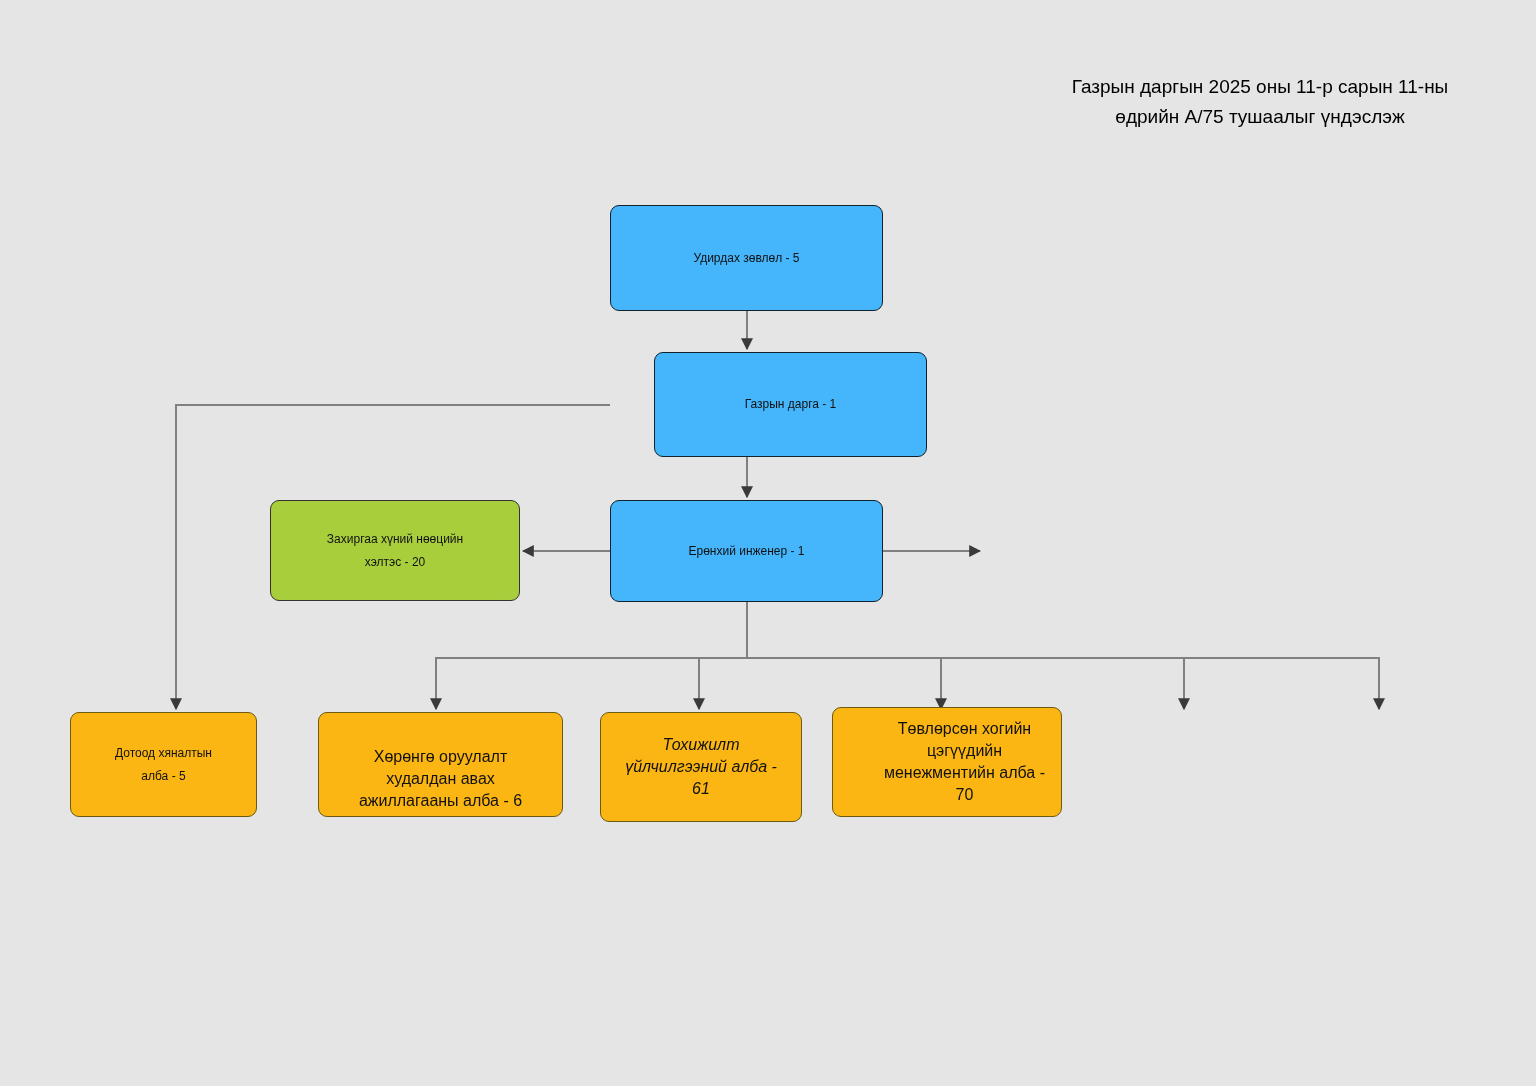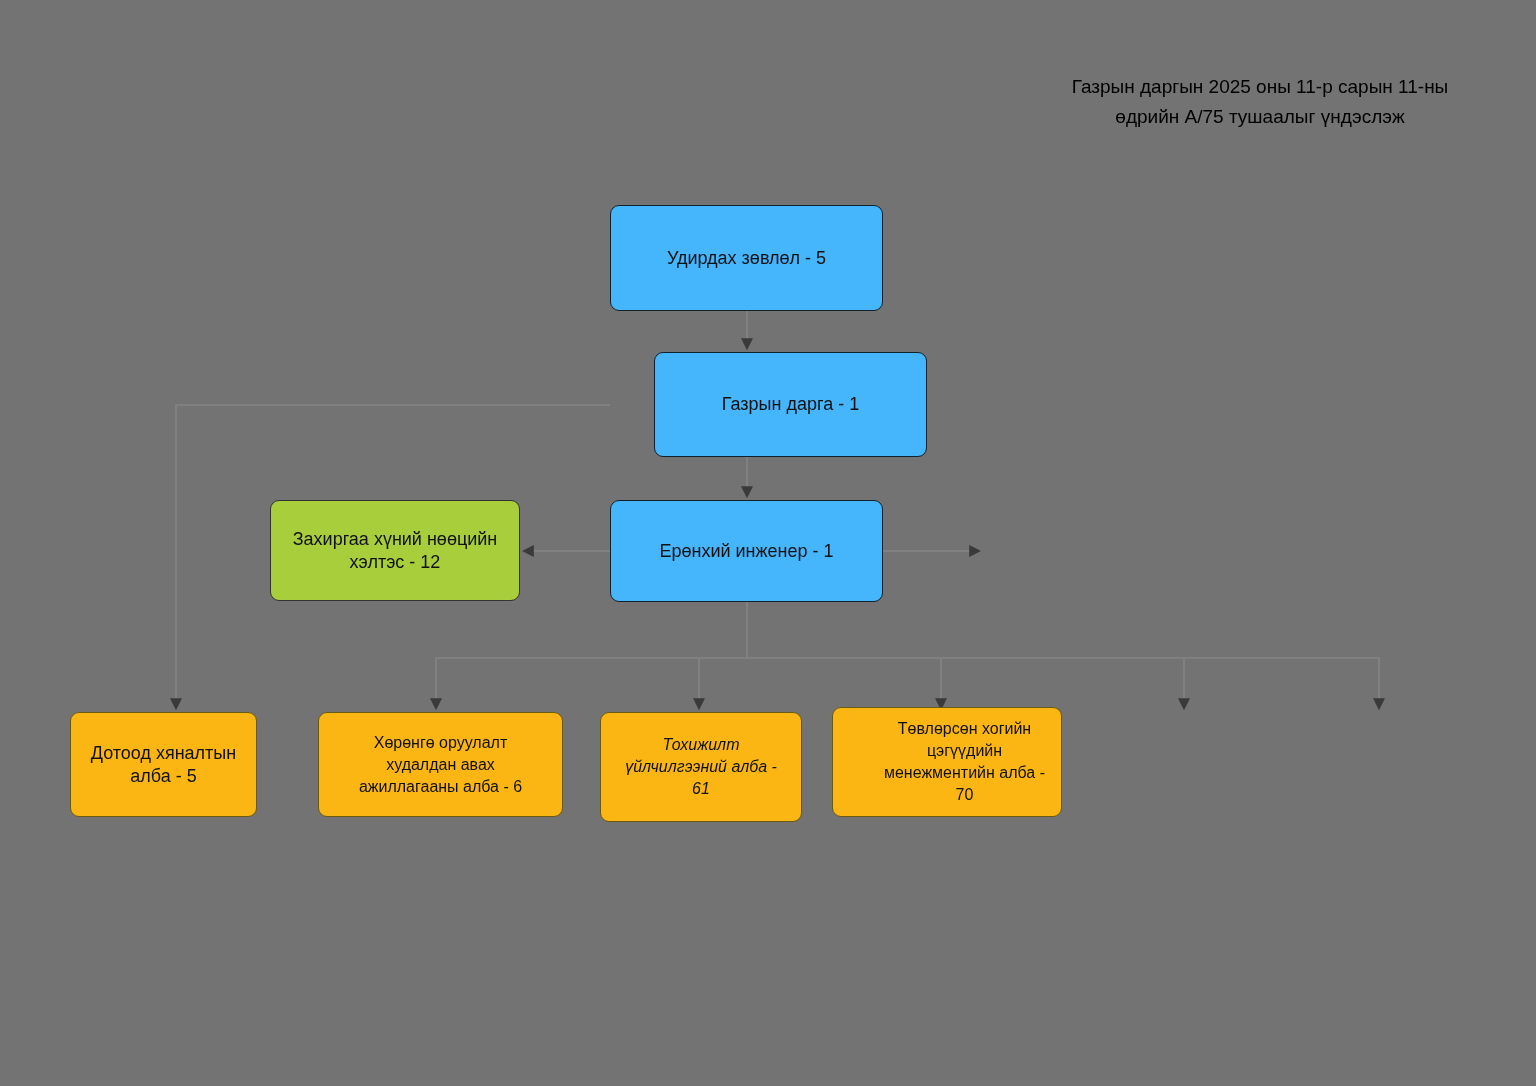--- a/index.html
+++ b/index.html
@@ -9,21 +9,21 @@
     background: #ffffff;
   }
   body {
     font-family: "Liberation Sans", sans-serif;
     color: #1a1a1a;
   }
   #canvas {
     position: relative;
     width: 1536px;
     height: 1086px;
-    background: #737373;
+    background: #e5e5e5;
     overflow: hidden;
   }
   #edges {
     position: absolute;
     left: 0;
     top: 0;
     width: 1536px;
     height: 1086px;
     pointer-events: none;
   }
@@ -40,21 +40,21 @@
   }
   .node {
     position: absolute;
     box-sizing: border-box;
     border-radius: 9px;
     display: flex;
     align-items: center;
     justify-content: center;
     text-align: center;
     padding: 4px 10px;
-    font-size: 18px;
+    font-size: 12px;
     line-height: 23px;
     color: #111111;
     z-index: 2;
   }
   .node.blue {
     background: #45b5fc;
     border: 1.5px solid #10222e;
   }
   .node.green {
     background: #a8ce3c;
@@ -104,34 +104,34 @@
   <div class="node blue" style="left:610px; top:205px; width:273px; height:106px;">
     <span class="lbl">Удирдах зөвлөл - 5</span>
   </div>
 
   <div class="node blue" style="left:610px; top:352px; width:273px; height:105px;margin-left:44px;">
     <span class="lbl">Газрын дарга - 1</span>
   </div>
 
   <div class="node green" style="left:270px; top:500px; width:250px; height:101px;">
     <span class="lbl">Захиргаа хүний нөөцийн
-хэлтэс - 12</span>
+хэлтэс - 20</span>
   </div>
 
   <div class="node blue" style="left:610px; top:500px; width:273px; height:102px;">
     <span class="lbl">Ерөнхий инженер - 1</span>
   </div>
 
 
   <div class="node orange" style="left:70px; top:712px; width:187px; height:105px;">
     <span class="lbl">Дотоод хяналтын
 алба - 5</span>
   </div>
 
-  <div class="node orange small" style="left:318px; top:712px; width:245px; height:105px;">
+  <div class="node orange small" style="left:318px; top:712px; width:245px; height:105px;align-items:flex-end;">
     <span class="lbl">Хөрөнгө оруулалт
 худалдан авах
 ажиллагааны алба - 6</span>
   </div>
 
   <div class="node orange small" style="left:600px; top:712px; width:202px; height:110px;font-style:italic;">
     <span class="lbl">Тохижилт
 үйлчилгээний алба -
 61</span>
   </div>

